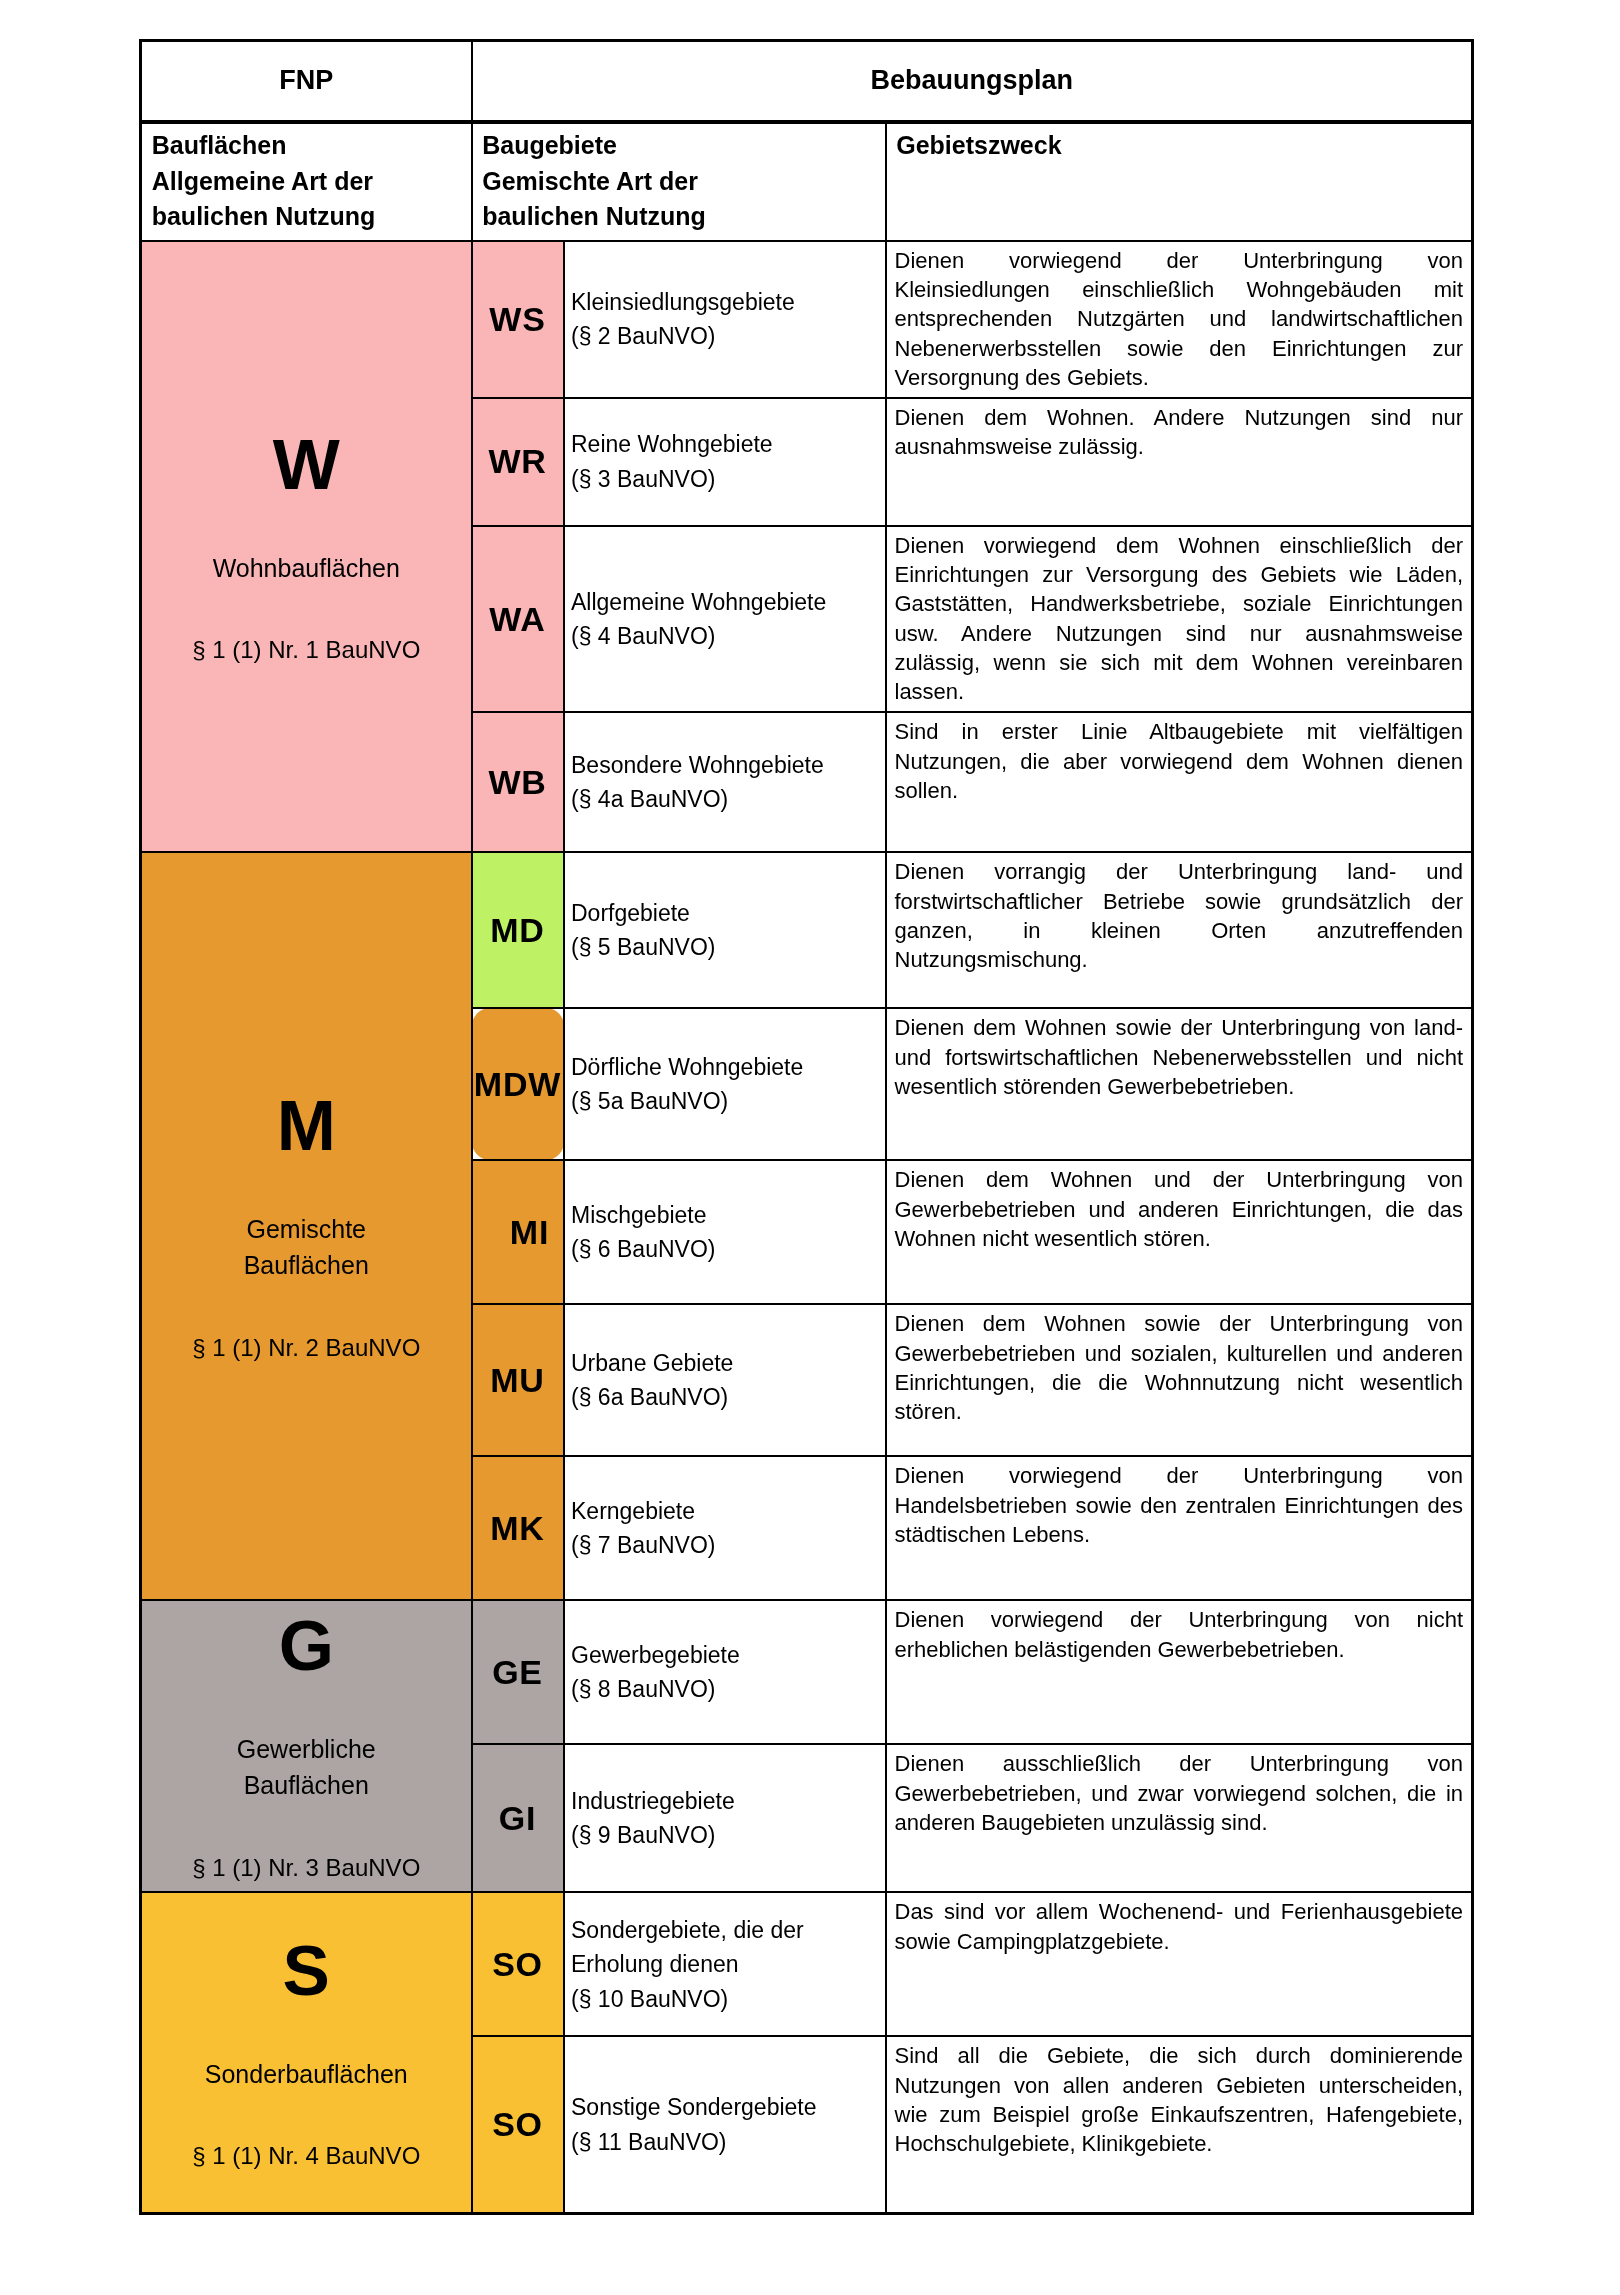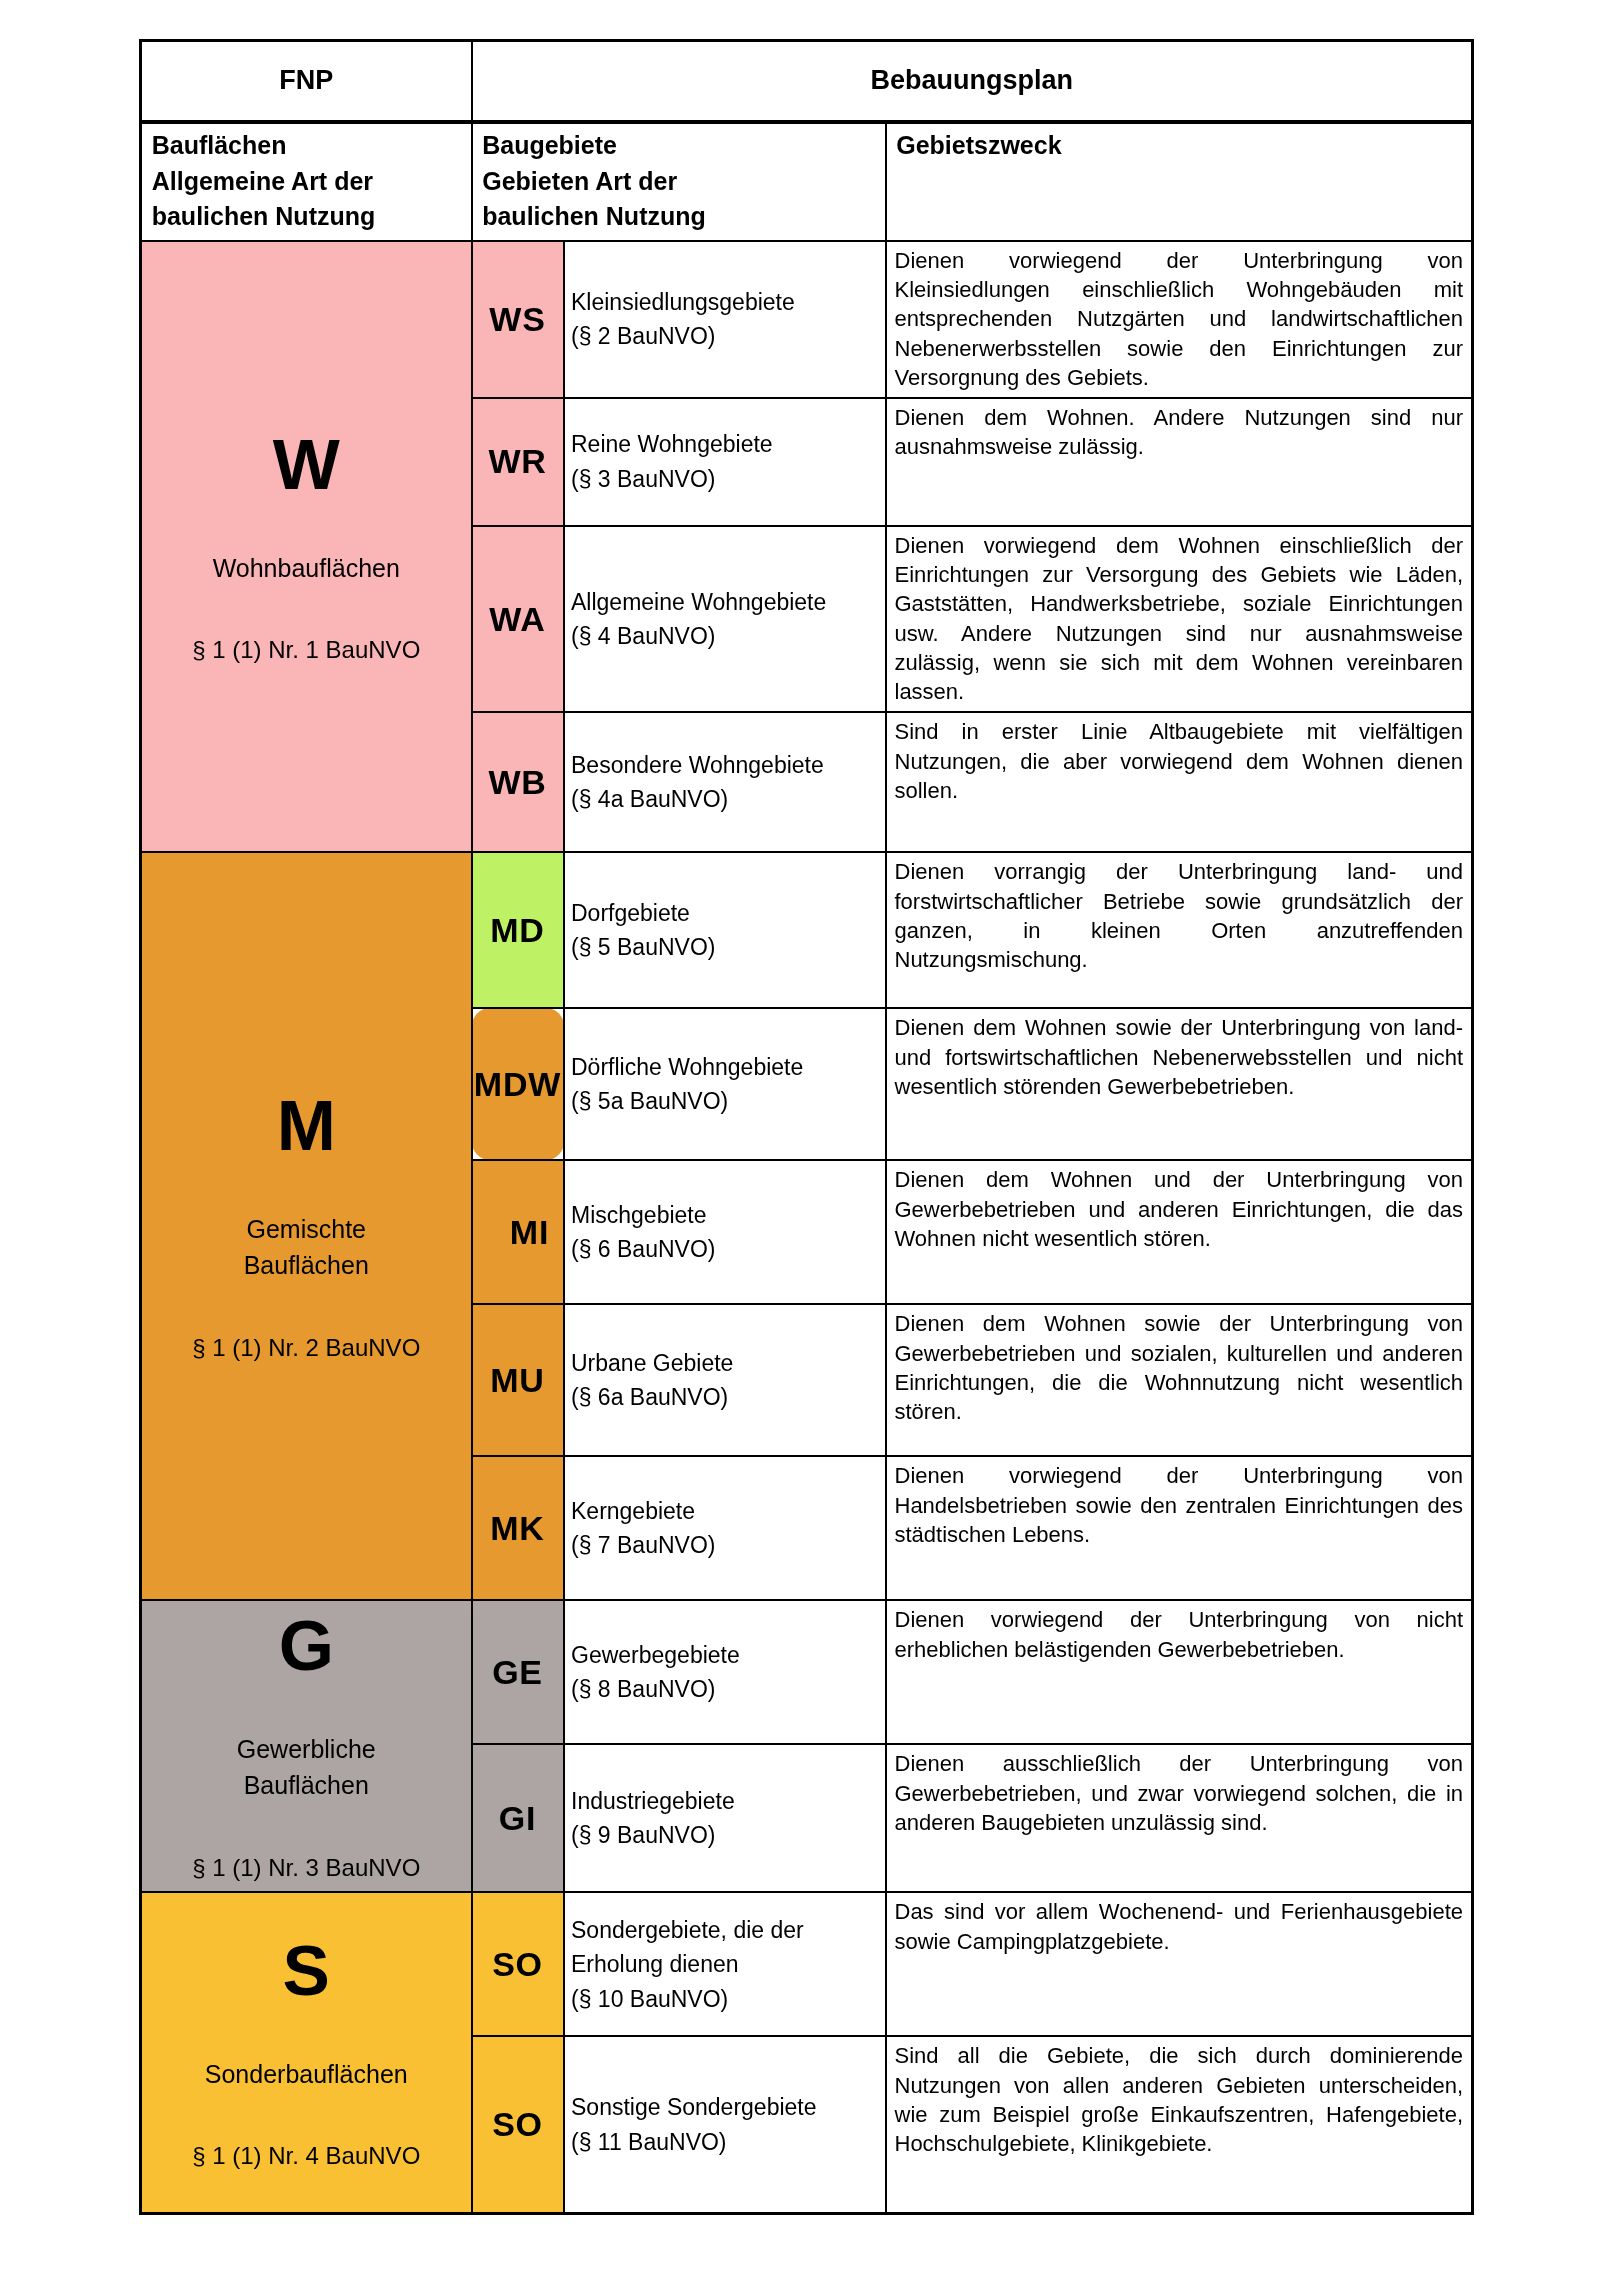--- a/index.html
+++ b/index.html
@@ -134,21 +134,21 @@
         <tr class="hr1 r-h1">
       <td>FNP</td>
       <td colspan="3">Bebauungsplan</td>
     </tr>
 
     <tr class="r-h2">
       <td class="colhead">Bauflächen
 Allgemeine Art der
 baulichen Nutzung</td>
       <td class="colhead" colspan="2">Baugebiete
-Gebieten Art der
+Gemischte Art der
 baulichen Nutzung</td>
       <td class="colhead">Gebietszweck</td>
     </tr>
 
     <tr class="r-ws">
       <td class="groupcell" rowspan="4" style="background-color: rgb(250, 182, 182);">
         <div class="groupinner">
           <div class="bigletter">W</div>
           <div class="glabel">Wohnbauflächen</div>
           <div class="gref">§ 1 (1) Nr. 1 BauNVO</div>

